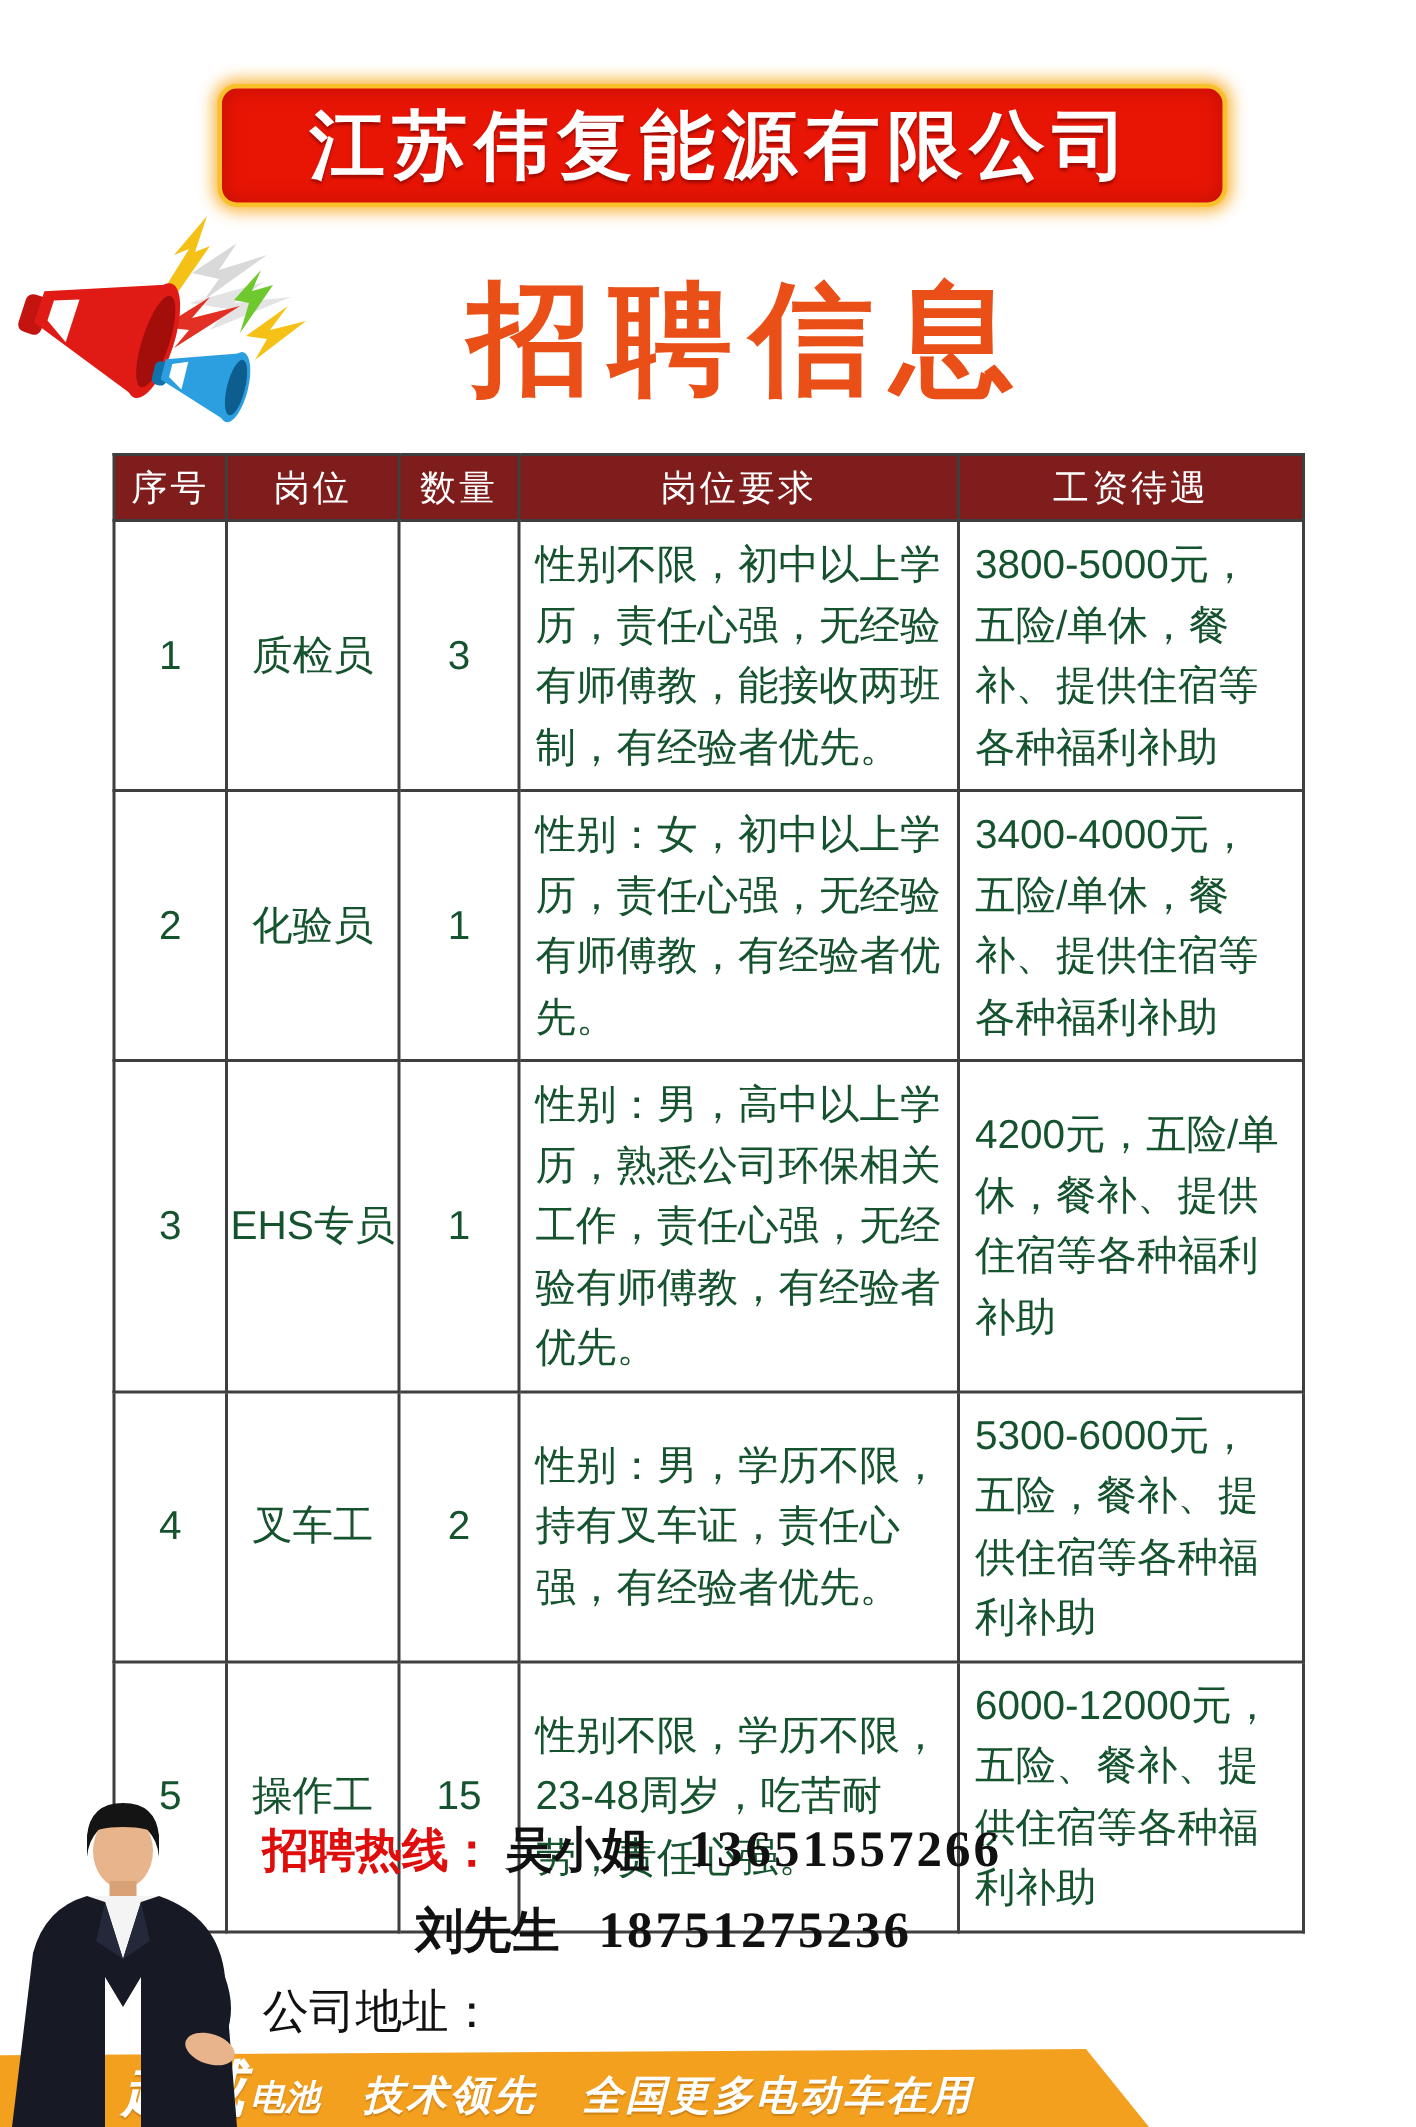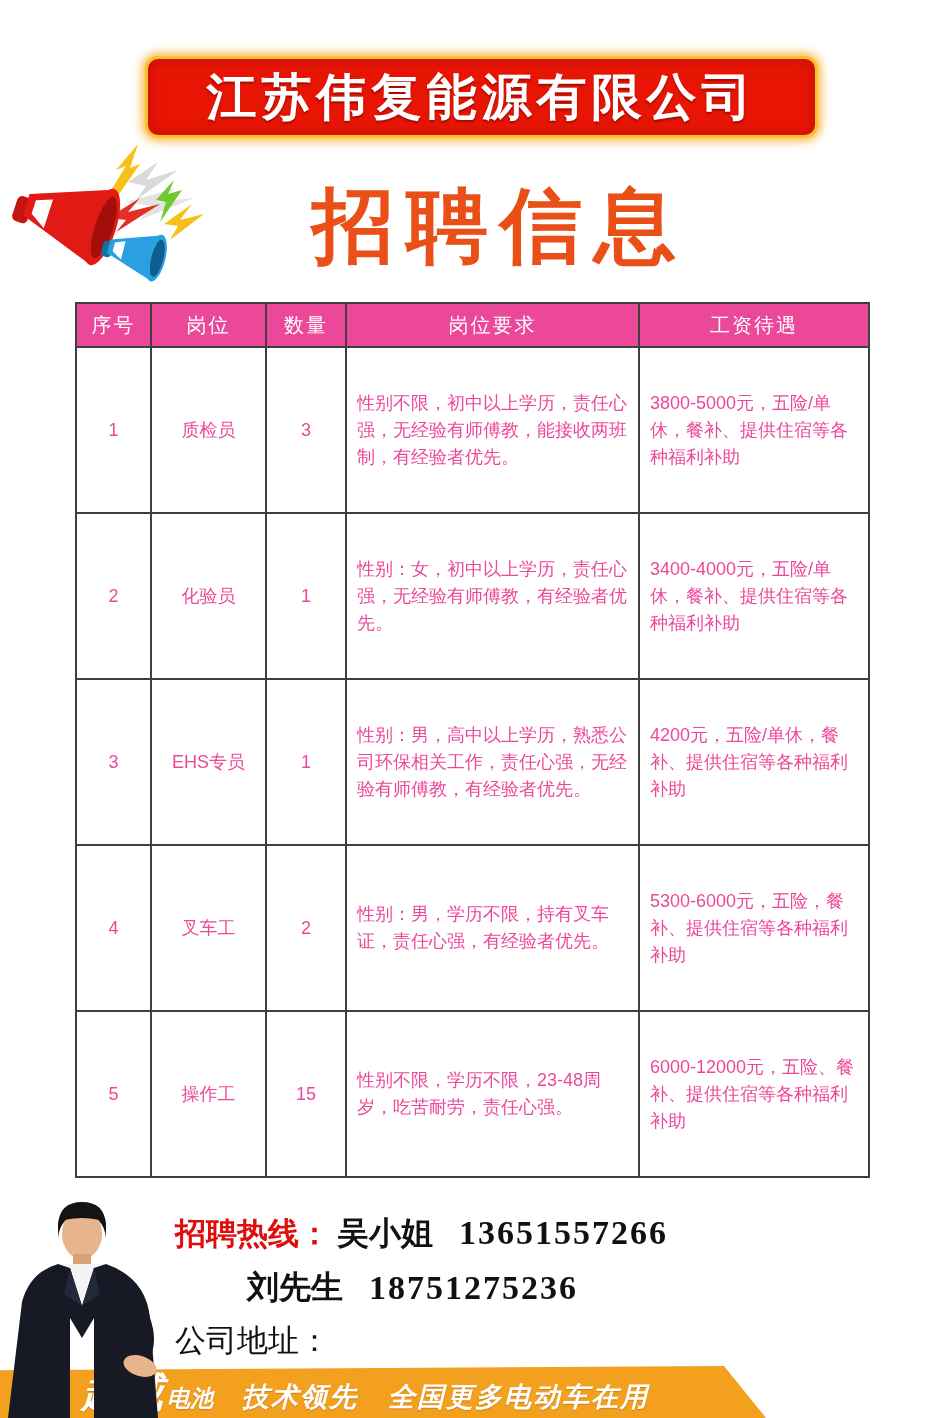--- a/index.html
+++ b/index.html
@@ -29,25 +29,25 @@
     font-family:"Liberation Serif","DejaVu Serif",serif;white-space:nowrap;
   }
   
   .jobs-table{
     position:absolute;left:75px;top:302px;width:793px;
     border-collapse:collapse;table-layout:fixed;
     font-family:"Liberation Sans","DejaVu Sans",sans-serif;
   }
   .jobs-table th,.jobs-table td{border:2px solid #3f3f3f;}
   .jobs-table th{
-    background:#ec4899;color:#ffffff;font-size:20px;font-weight:500;
+    background:#7f1d1d;color:#ffffff;font-size:24px;font-weight:500;
     height:40px;letter-spacing:2px;
   }
   .jobs-table td{
-    font-size:18px;color:#ec4899;line-height:1.5;background:#ffffff;
+    font-size:27px;color:#14532d;line-height:1.5;background:#ffffff;
     vertical-align:middle;
   }
   .jobs-table tr.job-row{height:166px;}
   td.c-center{text-align:center;}
   td.c-text{text-align:left;padding:8px 10px;}
   
   .contact{
     position:absolute;left:175px;top:1212px;width:720px;z-index:3;
     font-family:"Liberation Serif","DejaVu Serif",serif;font-weight:bold;color:#111;
   }
@@ -55,21 +55,21 @@
   .hotline-label{
     color:#e00d0d;font-size:31px;font-family:"Liberation Sans","DejaVu Sans",sans-serif;
     font-weight:bold;width:162px;flex:0 0 auto;
   }
   .addr-label{
     color:#111;font-size:31px;font-family:"Liberation Sans","DejaVu Sans",sans-serif;
     font-weight:normal;width:162px;flex:0 0 auto;
   }
   .c-name{font-size:32px;margin-right:26px;}
   .c-phone{font-size:34px;letter-spacing:2px;}
-  .line2{margin-left:72px;align-items:center;}
+  .line2{margin-left:102px;}
   .addr{font-size:31px;letter-spacing:1px;font-family:"Liberation Sans","DejaVu Sans",sans-serif;}
   
   .footer-banner{
     position:absolute;left:0;bottom:0;width:944px;height:52px;background:#f3a01f;
     clip-path:polygon(0 8%,724px 0,766px 100%,0 100%);
     display:flex;align-items:center;z-index:1;
   }
   .footer-banner .ftext{
     display:flex;align-items:baseline;padding-left:81px;color:#ffffff;
     font-style:italic;font-weight:bold;white-space:nowrap;

